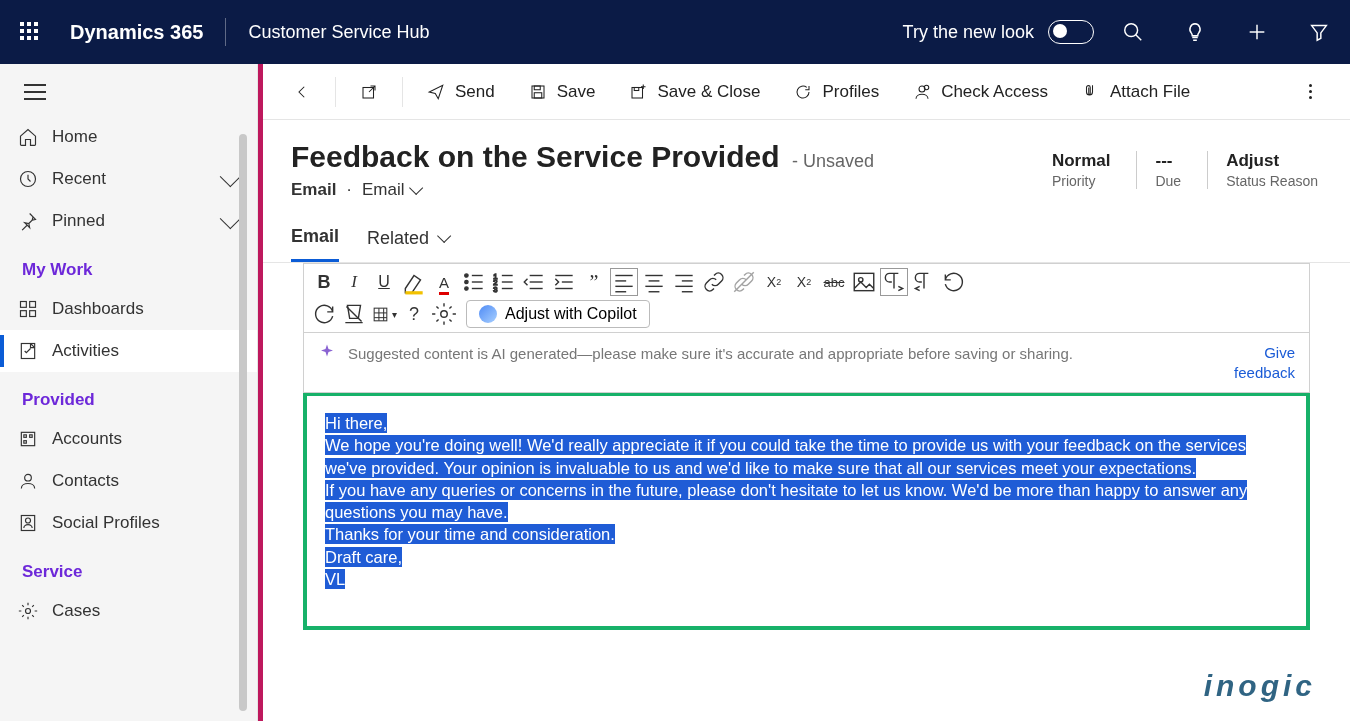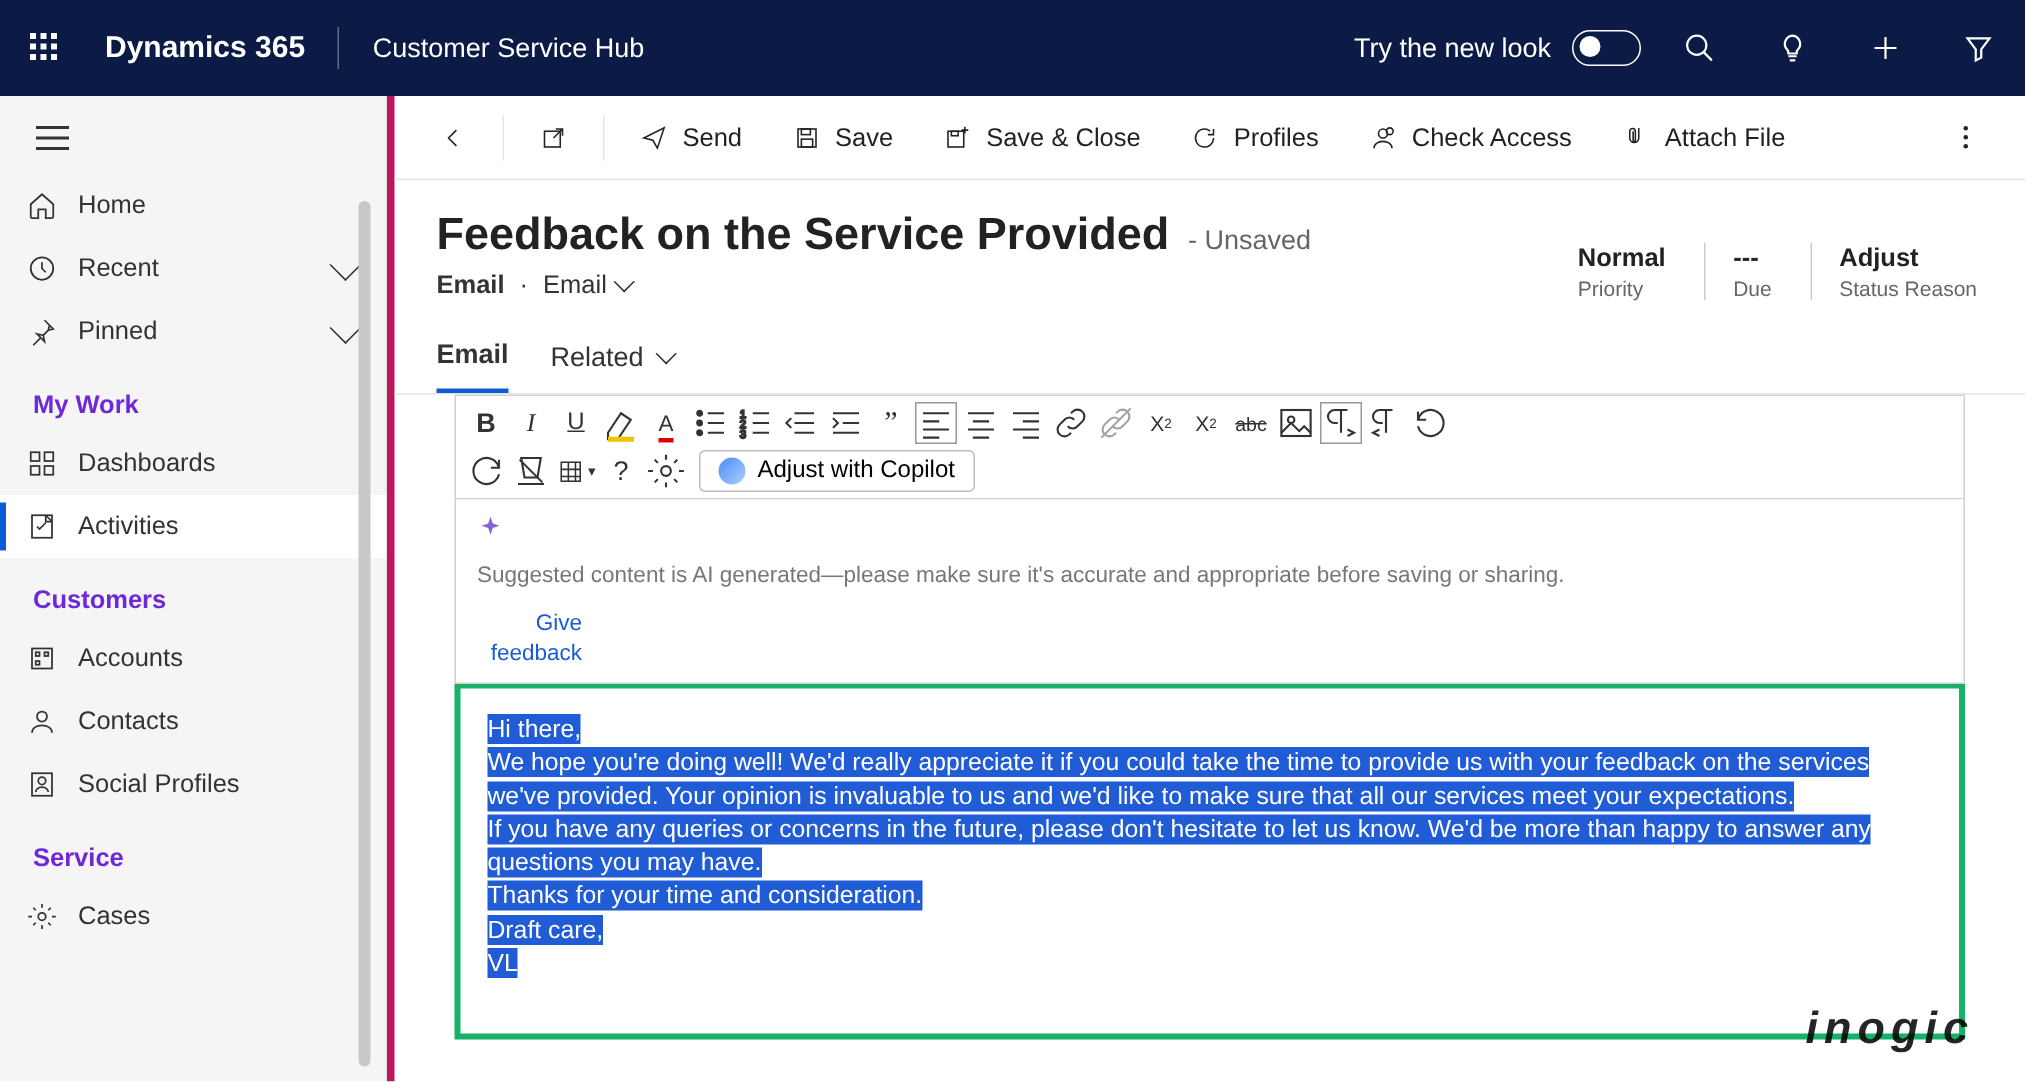--- a/index.html
+++ b/index.html
@@ -39,21 +39,21 @@
 
 
 .main { flex: 1; background: #fff; border-left: 5px solid #be185d; display: flex; flex-direction: column; }
 .cmd-bar { height: 56px; border-bottom: 1px solid #e5e5e5; display: flex; align-items: center; padding: 0 16px; gap: 6px; }
 .cmd-btn { display: flex; align-items: center; gap: 10px; padding: 8px 14px; font-size: 17px; color: #222; cursor: pointer; }
 .cmd-btn .cico { width: 18px; height: 18px; display: flex; align-items: center; justify-content: center; }
 .cmd-btn svg { stroke: #222; fill: none; stroke-width: 1.4; }
 .cmd-sep { width: 1px; height: 30px; background: #e5e5e5; margin: 0 4px; }
 
 
-.page-head { padding: 20px 28px 0; display: flex; align-items: flex-end; }
+.page-head { padding: 20px 28px 0; display: flex; align-items: center; }
 .page-head-left { flex: 1; }
 .page-title { font-size: 30px; font-weight: 600; color: #222; display: inline; }
 .page-status { font-size: 18px; color: #666; margin-left: 8px; }
 .breadcrumb-row { margin-top: 6px; font-size: 17px; color: #333; display: flex; align-items: center; gap: 10px; }
 .bc-caret { width: 10px; height: 10px; border-right: 1.5px solid #333; border-bottom: 1.5px solid #333; transform: rotate(45deg) translateY(-3px); display: inline-block; }
 
 .page-head-right { display: flex; gap: 22px; align-items: flex-start; }
 .meta-block { text-align: left; padding: 0 4px; }
 .meta-block.bordered { border-left: 1px solid #ccc; padding-left: 18px; }
 .meta-val { font-size: 17px; font-weight: 600; color: #222; }
@@ -72,31 +72,31 @@
 .rte-btn.boxed { border: 1px solid #999; }
 .rte-btn svg { stroke: #333; fill: none; stroke-width: 1.3; }
 .rte-btn.bold { font-weight: 700; font-size: 18px; }
 .rte-btn.italic { font-style: italic; font-family: Georgia, serif; font-size: 17px; }
 .rte-btn.underline { text-decoration: underline; font-size: 16px; }
 .rte-btn.superscript { font-size: 14px; }
 .rte-btn.strike { text-decoration: line-through; font-size: 13px; }
 .copilot-btn { display: flex; align-items: center; gap: 8px; border: 1px solid #bbb; border-radius: 4px; padding: 4px 12px; font-size: 16px; cursor: pointer; margin-left: 6px; }
 .copilot-ico { width: 18px; height: 18px; border-radius: 50%; background: linear-gradient(135deg,#4f8bf5,#a9d0ff); position: relative; }
 
-.ai-banner { border: 1px solid #d0d0d0; border-top: none; background: #fff; padding: 10px 14px; display: flex; align-items: flex-start; gap: 12px; font-size: 15px; color: #777; flex-direction: column; }
+.ai-banner { border: 1px solid #d0d0d0; border-top: none; background: #fff; padding: 10px 14px; display: flex; align-items: flex-start; gap: 12px; font-size: 15px; color: #777; }
 .ai-sparkle { width: 18px; height: 18px; color: #8a63d2; flex: none; display: flex; align-items: center; justify-content: center; }
 .ai-sparkle svg { fill: #8a63d2; }
 .ai-text { flex: 1; line-height: 1.4; }
 .ai-link { color: #1a5bd6; font-size: 15px; cursor: pointer; text-align: right; line-height: 1.3; }
 
 .email-body-box { border: 4px solid #17b169; border-top: 3px solid #17b169; background: #fff; padding: 16px 18px 36px; font-size: 16.5px; line-height: 1.35; color: #fff; margin-top: 0; }
 .hl { background: #1f5cd6; color: #fff; display: inline; padding: 1px 0; }
 .email-body-box .line { margin: 0; }
 
-.watermark { position: absolute; right: 34px; bottom: 18px; font-size: 30px; letter-spacing: 4px; color: #000000; font-weight: 600; font-style: italic; opacity: .85; margin-top: 44px; }
+.watermark { position: absolute; right: 34px; bottom: 18px; font-size: 30px; letter-spacing: 4px; color: #0c4a6e; font-weight: 600; font-style: italic; opacity: .85; margin-top: 44px; }
 .overflow-dots { display:flex; flex-direction:column; gap:3px; align-items:center; justify-content:center; width:20px; height:20px; }
 .overflow-dots span{ width:3px; height:3px; background:#222; border-radius:50%; }
 </style>
 </head>
 <body>
 
 <div class="top-header">
   <div class="waffle">
     <span></span>
       <span></span>
@@ -194,21 +194,21 @@
     <div class="nav-item selected">
       <div class="ico">
           <svg viewBox="0 0 24 24">
             <rect x="4" y="3" width="16" height="18"></rect>
             <path d="M15 3l5 5M15 3v5h5M8 12l2 2 5-5"></path>
           </svg>
         </div>
       <span>Activities</span>
     </div>
 
-    <div class="nav-section">Customers</div>
+    <div class="nav-section">Provided</div>
     <div class="nav-item">
       <div class="ico">
           <svg viewBox="0 0 24 24">
             <rect x="4" y="4" width="16" height="16"></rect>
             <rect x="7" y="7" width="3" height="3"></rect>
             <rect x="14" y="7" width="3" height="3"></rect>
             <rect x="7" y="14" width="3" height="3"></rect>
           </svg>
         </div>
       <span>Accounts</span>

